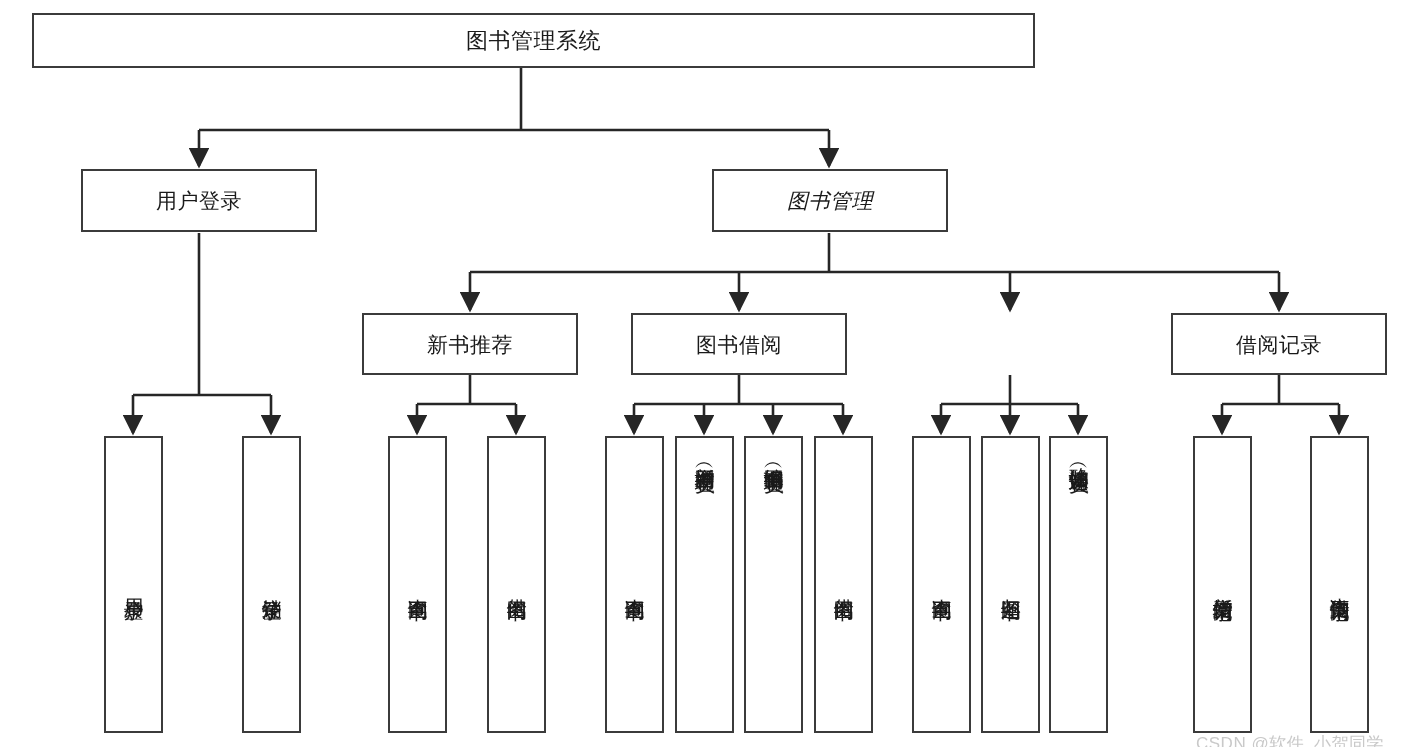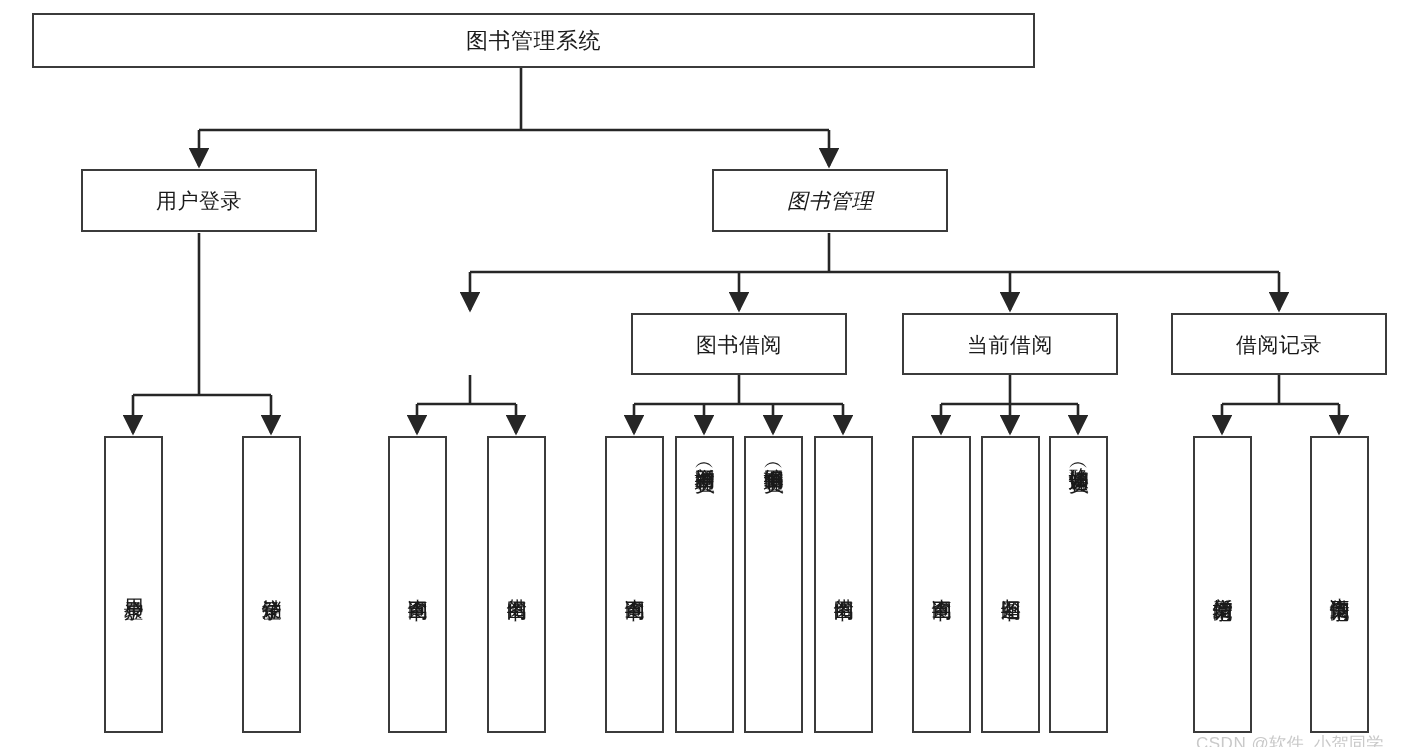--- a/index.html
+++ b/index.html
@@ -135,26 +135,26 @@
     <span class="lbl">图书管理系统</span>
   </div>
 
   <div class="node h" style="left:81px; top:169px; width:236px; height:63px;">
     <span class="lbl">用户登录</span>
   </div>
   <div class="node h" style="left:712px; top:169px; width:236px; height:63px;font-style:italic;">
     <span class="lbl">图书管理</span>
   </div>
 
+  <div class="node h" style="left:362px; top:313px; width:216px; height:62px;">
+    <span class="lbl">新书推荐</span>
+  </div>
   <div class="node h" style="left:631px; top:313px; width:216px; height:62px;">
     <span class="lbl">图书借阅</span>
   </div>
-  <div class="node h" style="left:902px; top:313px; width:216px; height:62px;">
-    <span class="lbl">当前借阅</span>
-  </div>
   <div class="node h" style="left:1171px; top:313px; width:216px; height:62px;">
     <span class="lbl">借阅记录</span>
   </div>
 
   <div class="node v mid" style="left:104px; top:436px; width:59px; height:297px;">
     <span class="lbl">用户登录</span>
   </div>
   <div class="node v mid" style="left:242px; top:436px; width:59px; height:297px;">
     <span class="lbl">注销登录</span>
   </div>

